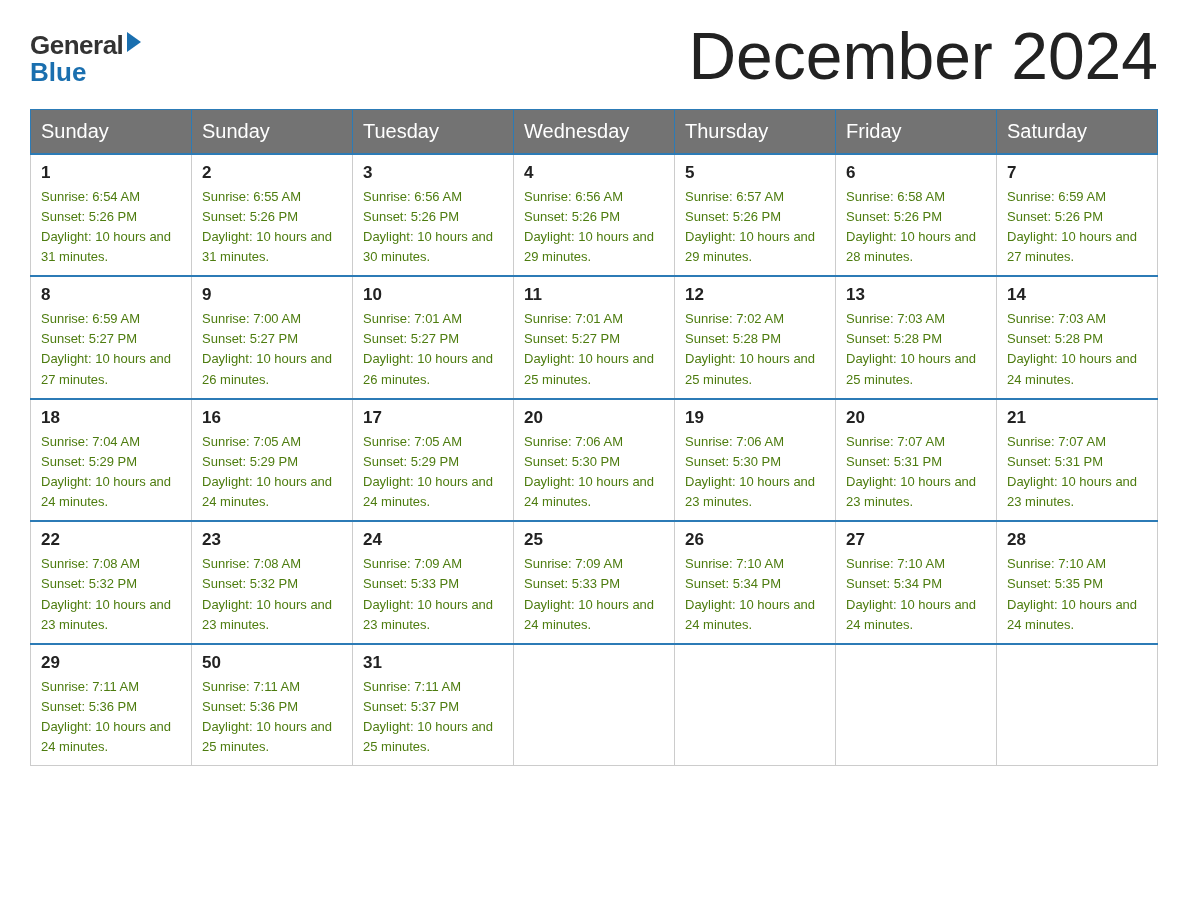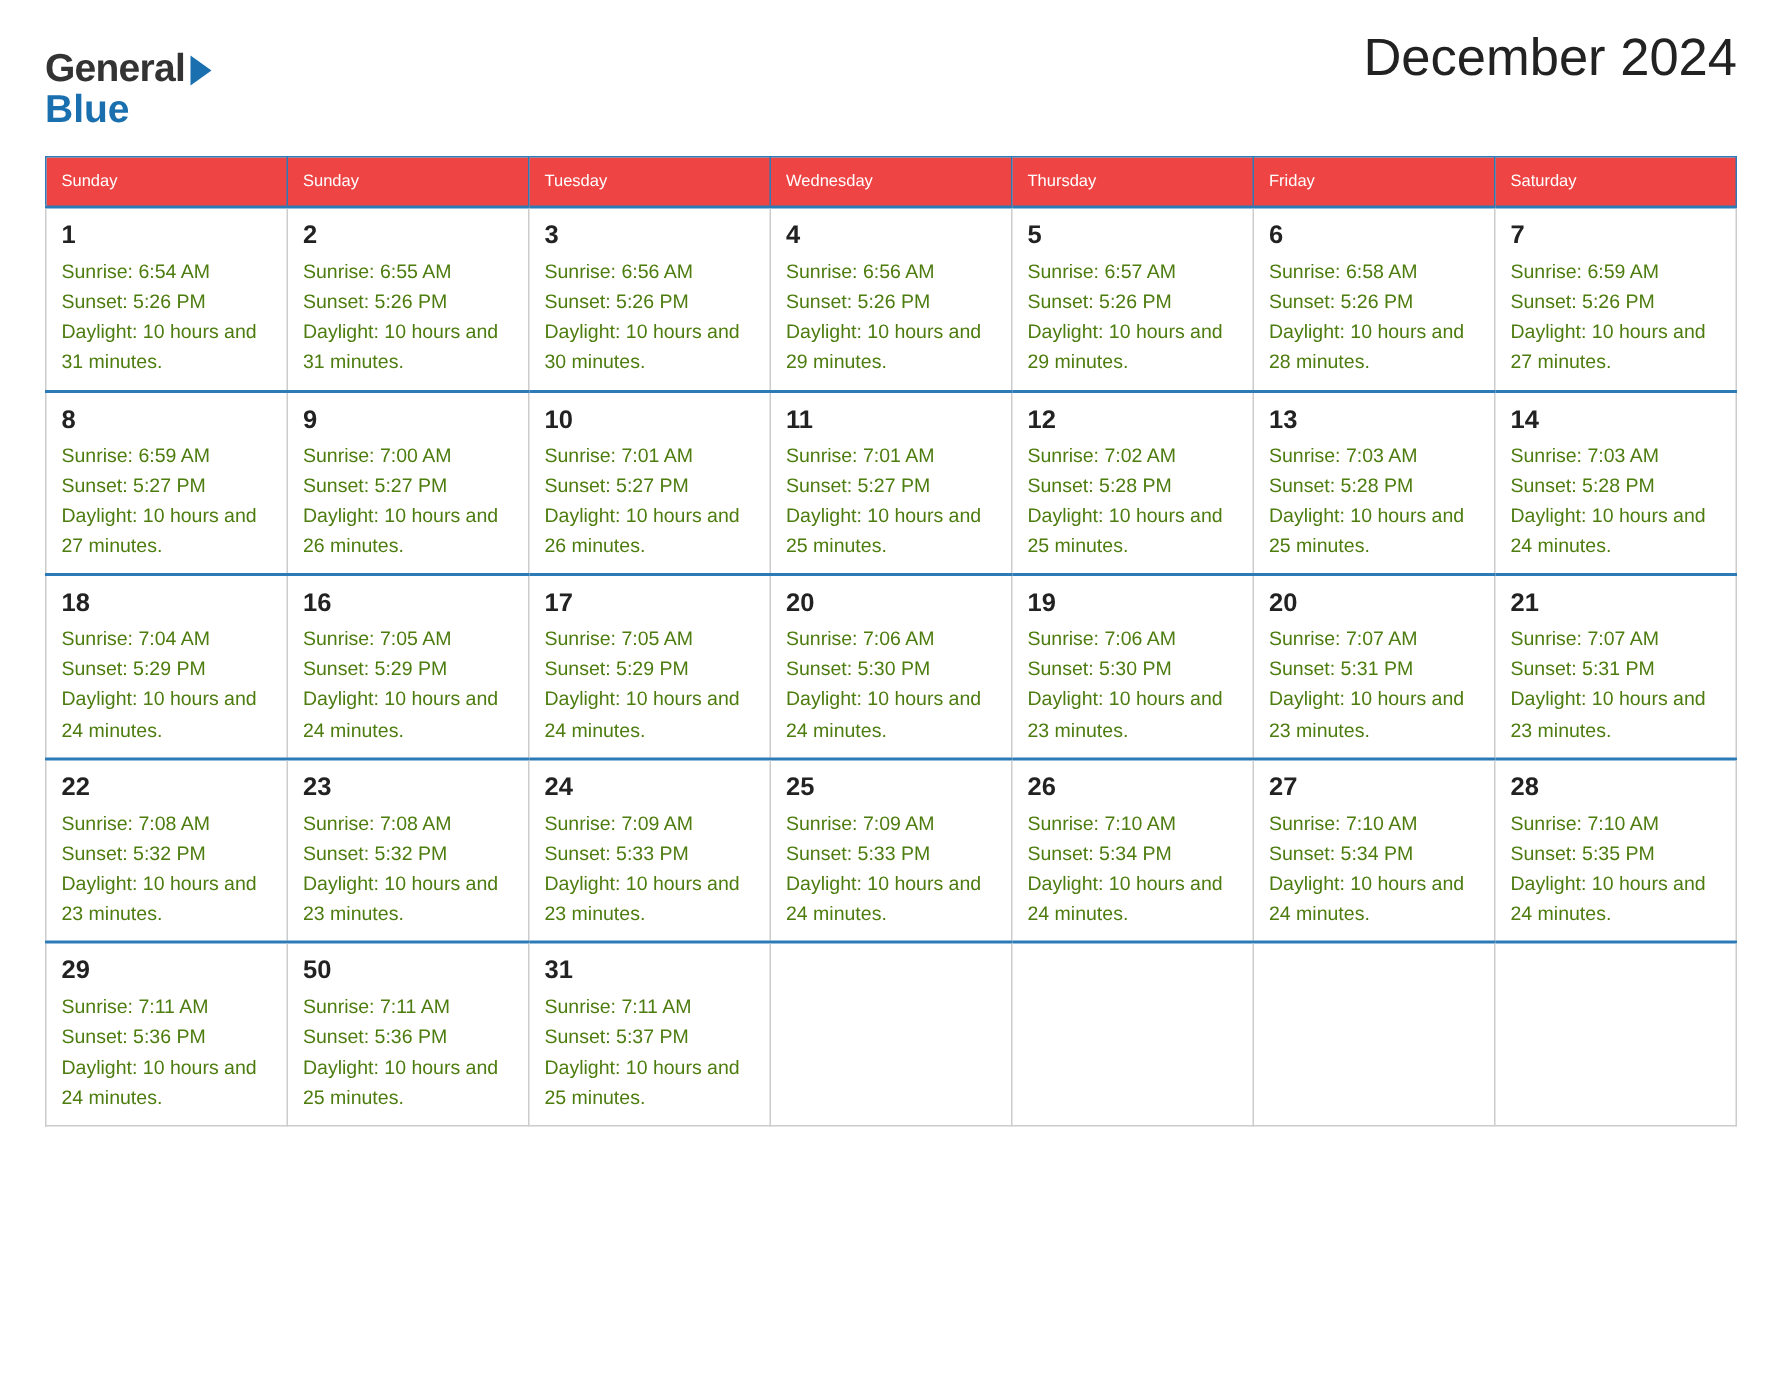--- a/index.html
+++ b/index.html
@@ -17,21 +17,21 @@
       margin-bottom: 16px;
     }
     .logo {
       display: flex;
       flex-direction: column;
       align-items: flex-start;
       margin-top: 10px;
     }
     .logo-top {
       display: flex;
-      align-items: center;
+      align-items: flex-start;
     }
     .logo-general {
       font-size: 26px;
       font-weight: bold;
       color: #333;
       letter-spacing: -0.5px;
     }
     .logo-arrow {
       width: 0;
       height: 0;
@@ -44,39 +44,39 @@
     .logo-blue {
       font-size: 26px;
       font-weight: bold;
       color: #1a6faf;
       margin-top: -4px;
     }
     .title-section {
       text-align: right;
     }
     .month-title {
-      font-size: 35px;
+      font-size: 66px;
       font-weight: normal;
       color: #222;
       line-height: 1.1;
     }
     .location-title {
       font-size: 22px;
       color: #444;
       margin-top: 4px;
     }
     .calendar {
       width: 100%;
       border-collapse: collapse;
       border: 1px solid #999;
     }
     .calendar th {
-      background-color: #ef4444;
+      background-color: #737373;
       color: #fff;
-      font-size: 11px;
+      font-size: 20px;
       font-weight: normal;
       padding: 10px 10px;
       text-align: left;
       border: 1px solid #2c7bb6;
     }
     .calendar td {
       border: 1px solid #ccc;
       vertical-align: top;
       padding: 8px 10px;
       width: calc(100% / 7);

